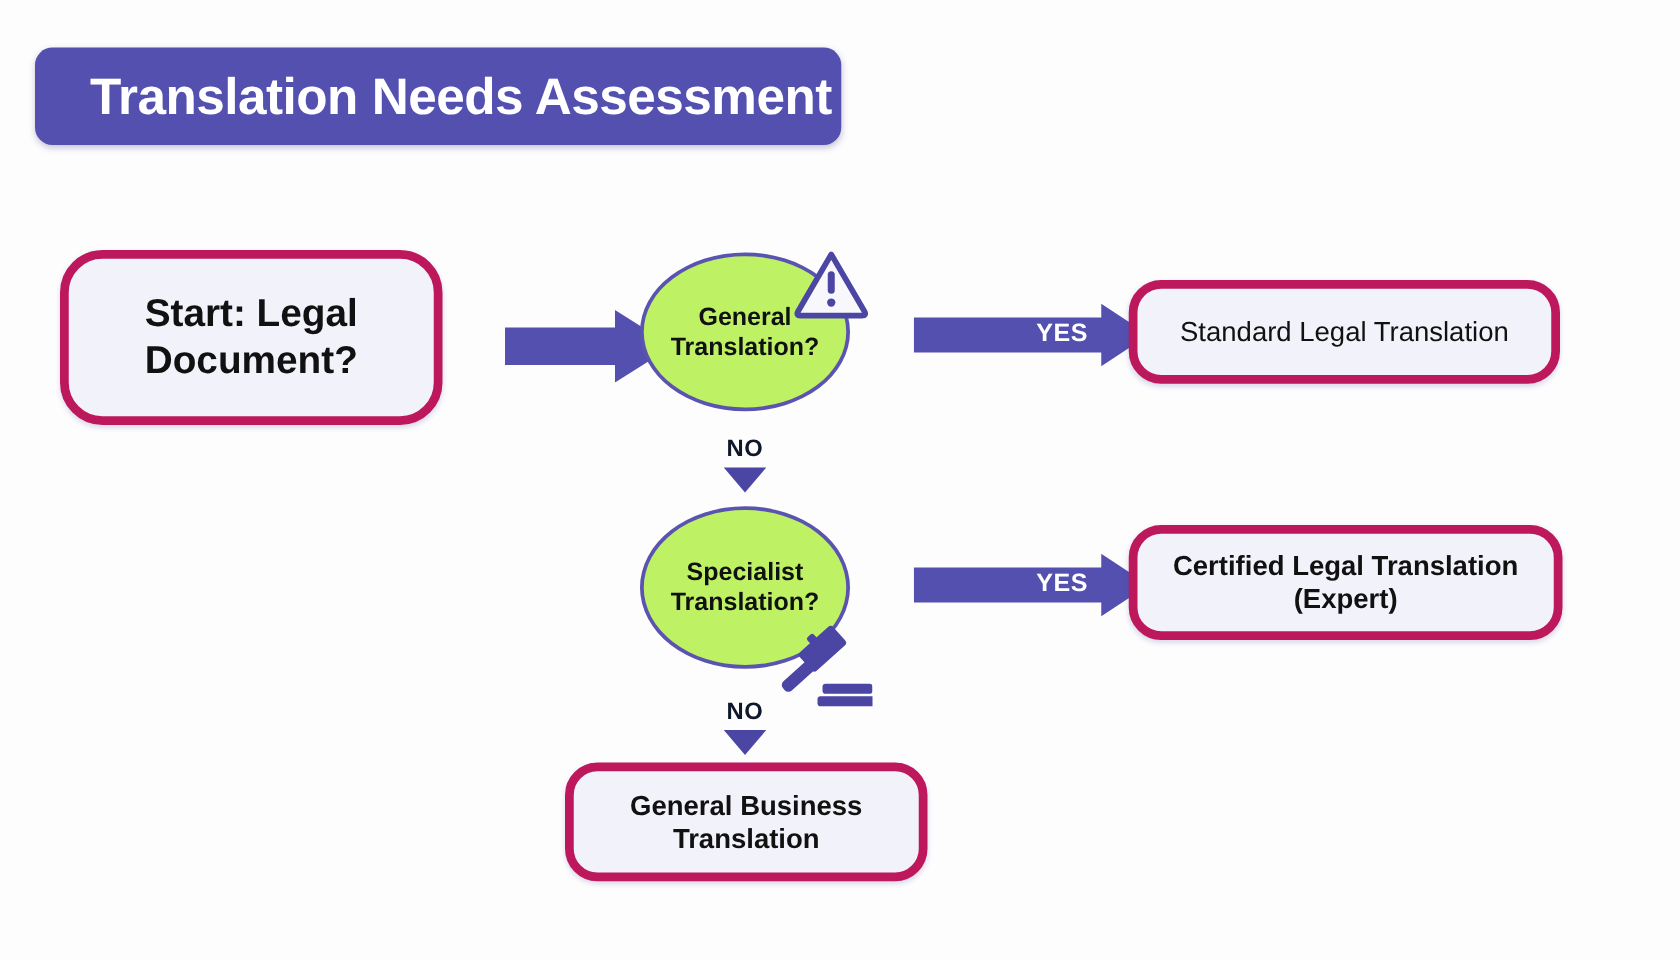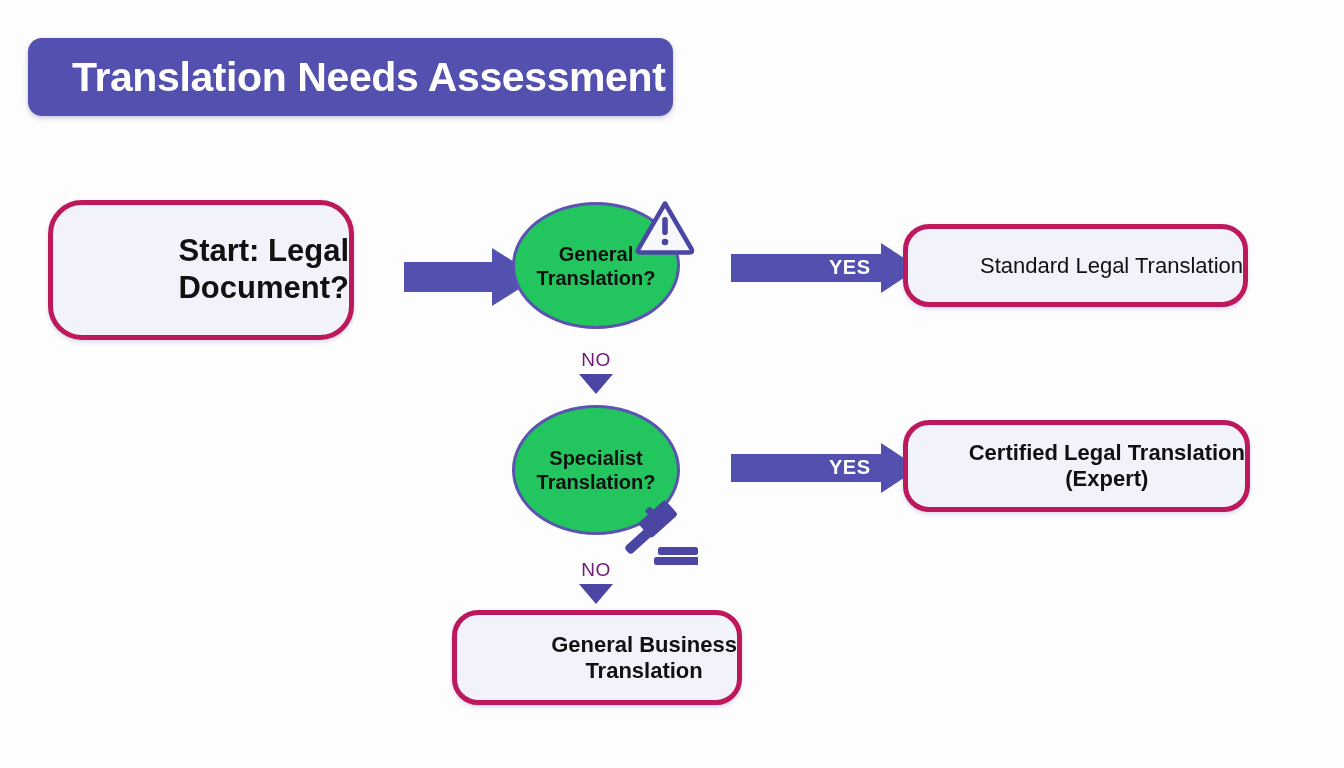--- a/index.html
+++ b/index.html
@@ -42,25 +42,25 @@
     font-weight: bold;
     letter-spacing: -0.4px;
     padding-left: 44px;
     white-space: nowrap;
   }
 
   
   .node-box {
     position: absolute;
     background: #F2F2FA;
-    border: 5px solid #be185d;
+    border: 7px solid #be185d;
     border-radius: 26px;
     display: flex;
     align-items: center;
-    justify-content: flex-end;
+    justify-content: center;
     text-align: center;
     color: #111111;
     box-sizing: border-box;
     box-shadow: 0 2px 4px rgba(80,75,150,0.20);
   }
   .node-label {
     line-height: 1.18;
     white-space: pre-line;
   }
 
@@ -105,21 +105,21 @@
     height: 95px;
   }
   #node-general-business .node-label {
     font-size: 22px;
     font-weight: bold;
   }
 
   
   .decision-circle {
     position: absolute;
-    background: #22c55e;
+    background: #bef264;
     border: 3px solid #5A54B0;
     border-radius: 50%;
     display: flex;
     align-items: center;
     justify-content: center;
     text-align: center;
     color: #111111;
     box-sizing: border-box;
   }
   .decision-circle .node-label {
@@ -163,23 +163,23 @@
 
   
   .no-connector {
     position: absolute;
     width: 110px;
     display: flex;
     flex-direction: column;
     align-items: center;
   }
   .no-connector .no-label {
-    color: #701a75;
+    color: #0f172a;
     font-size: 19px;
-    font-weight: normal;
+    font-weight: bold;
     letter-spacing: 0.5px;
     line-height: 1;
   }
   .no-connector .no-arrowhead {
     margin-top: 5px;
     width: 0;
     height: 0;
     border-left: 17px solid transparent;
     border-right: 17px solid transparent;
     border-top: 20px solid #4B45A4;

